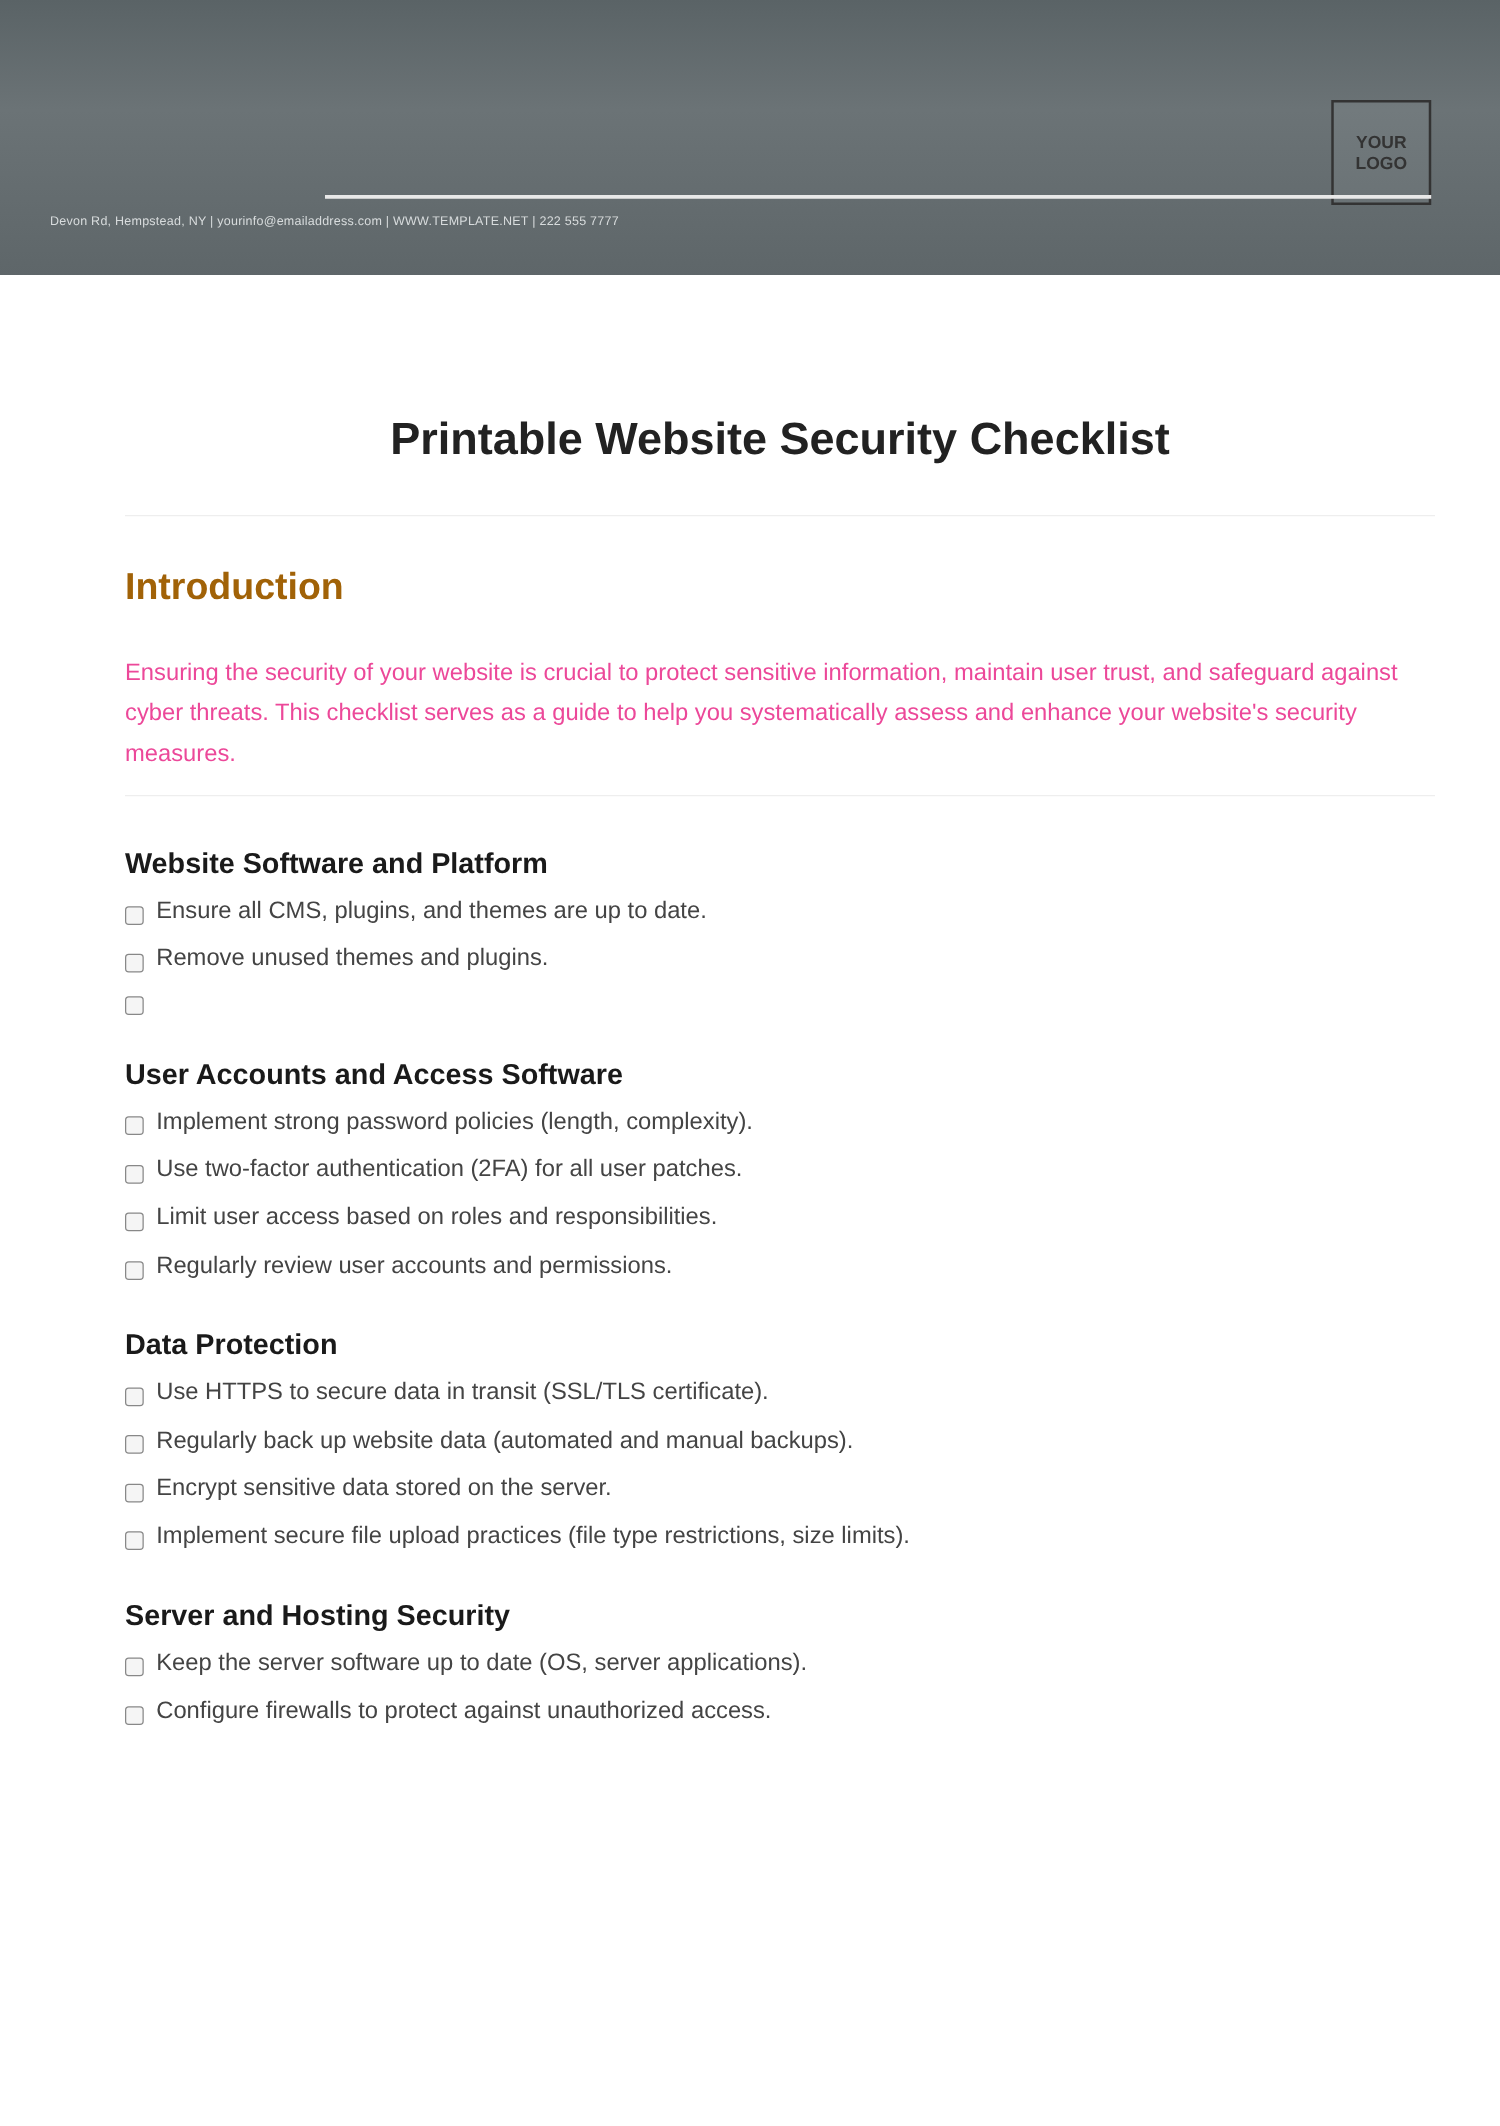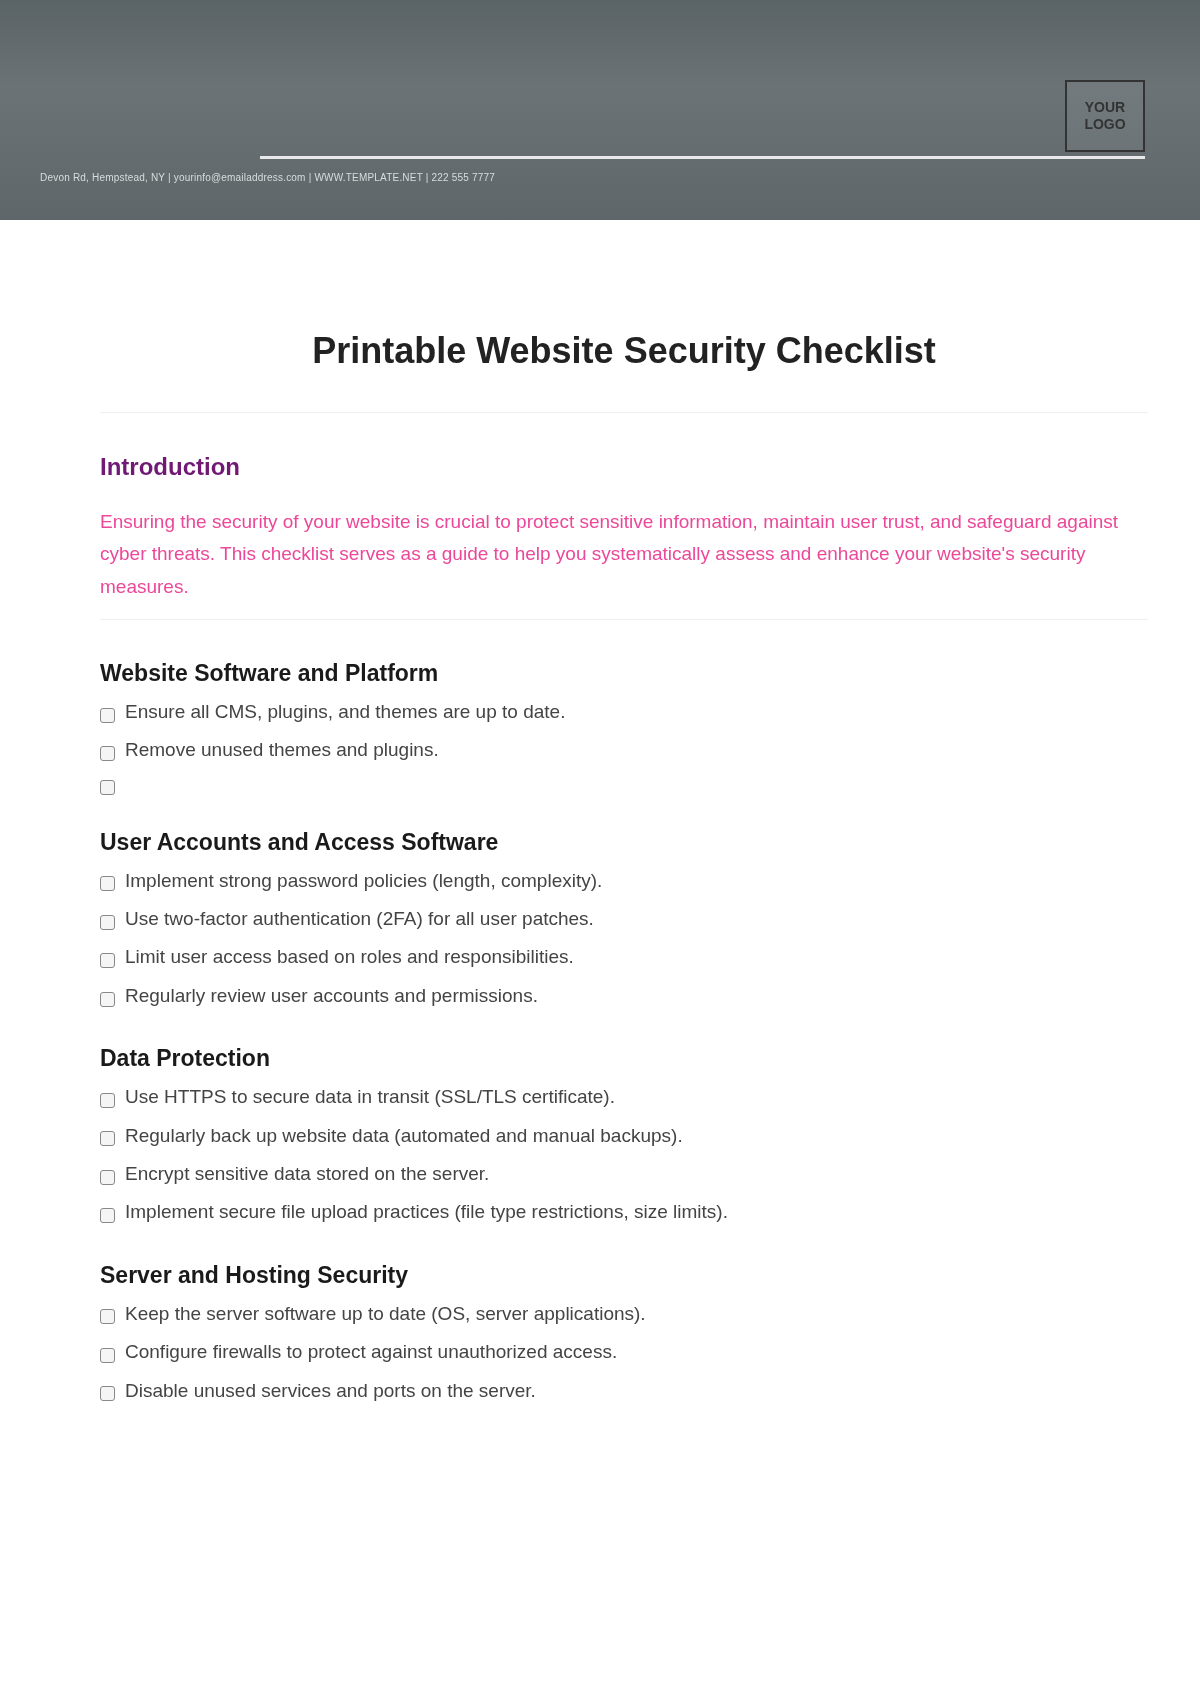--- a/index.html
+++ b/index.html
@@ -16,21 +16,21 @@
     height: 220px;
     background: linear-gradient(180deg, #5a6366 0%, #6b7376 40%, #5e6669 100%);
     position: relative;
     padding: 0 40px;
   }
   .logo-box {
     position: absolute;
     top: 80px;
     right: 55px;
     width: 80px;
-    height: 72px;
+    height: 84px;
     border: 2px solid #333;
     display: flex;
     align-items: center;
     justify-content: center;
     font-size: 14px;
     font-weight: 600;
     color: #333;
     text-align: center;
     line-height: 1.2;
     background: rgba(255,255,255,0.05);
@@ -60,24 +60,24 @@
     color: #222;
     text-align: center;
     margin-bottom: 40px;
   }
   .hr {
     border: none;
     border-top: 1px solid #eee;
     margin: 10px 0 40px 0;
   }
   .section-title {
-    font-size: 24px;
+    font-size: 30px;
     font-weight: 700;
-    color: #701a75;
-    margin-bottom: 25px;
+    color: #a16207;
+    margin-bottom: 36px;
   }
   .intro-text {
     font-size: 19px;
     line-height: 1.7;
     color: #ec4899;
     margin-bottom: 16px;
   }
   .checklist-section {
     margin-bottom: 34px;
   }
@@ -181,19 +181,15 @@
       <div class="checklist-section">
         <h3 class="checklist-heading">Server and Hosting Security</h3>
         <div class="check-item">
           <span class="checkbox"></span>
           <span>Keep the server software up to date (OS, server applications).</span>
         </div>
         <div class="check-item">
           <span class="checkbox"></span>
           <span>Configure firewalls to protect against unauthorized access.</span>
         </div>
-        <div class="check-item">
-          <span class="checkbox"></span>
-          <span>Disable unused services and ports on the server.</span>
-        </div>
       </div>
     </div>
 </div>
 
 </body></html>

